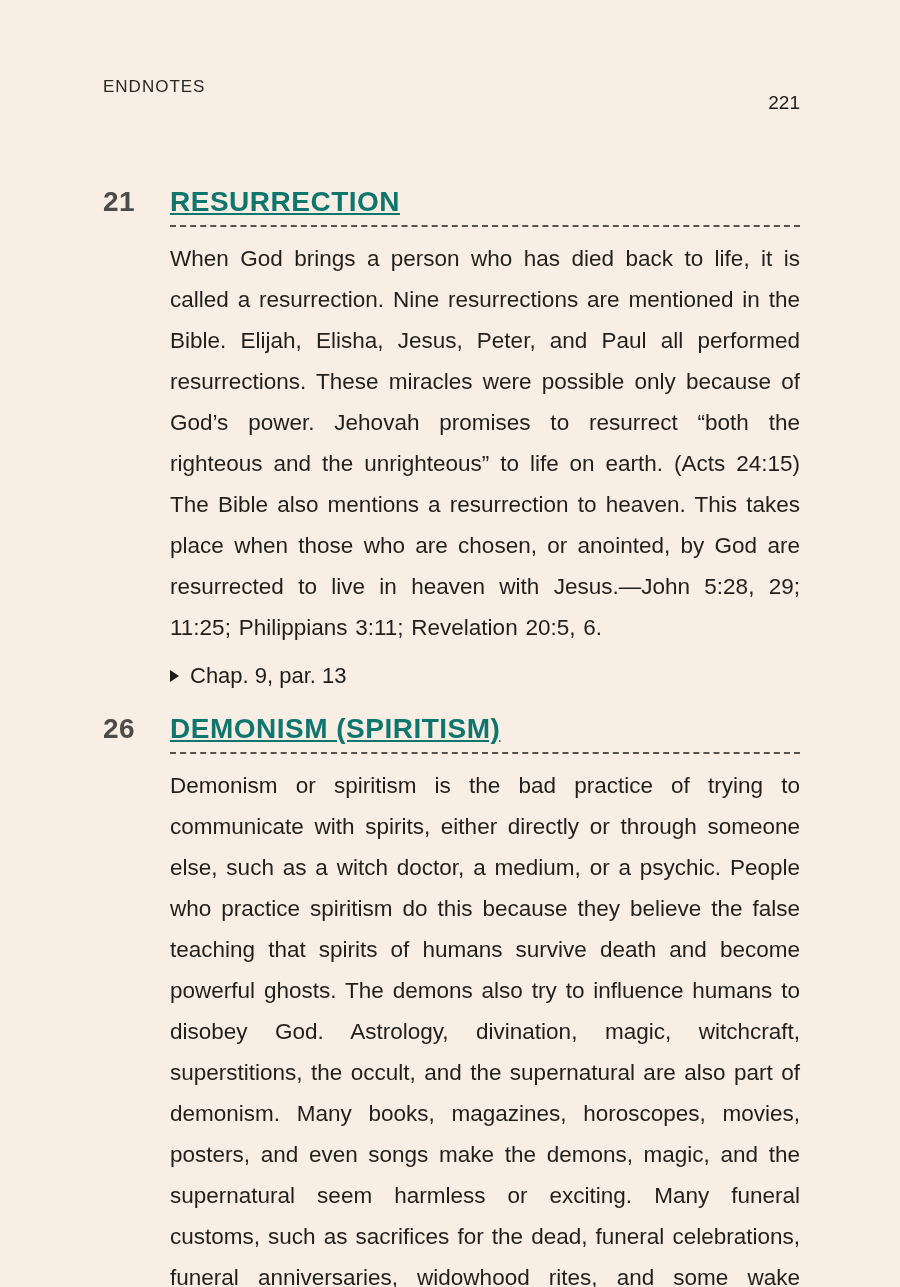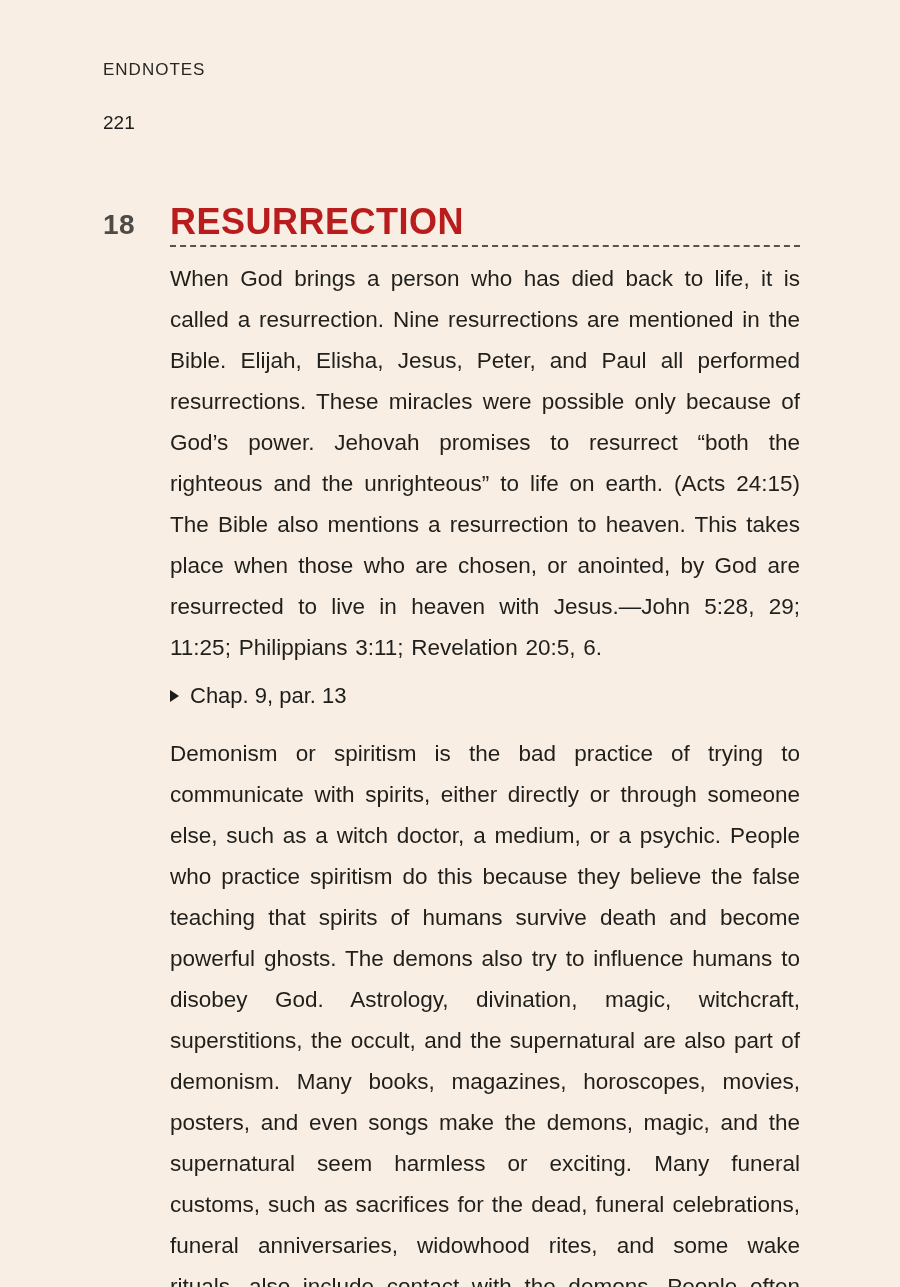--- a/index.html
+++ b/index.html
@@ -14,22 +14,21 @@
     overflow: hidden;
     font-family: "Liberation Sans", sans-serif;
     color: #201f1c;
     box-sizing: border-box;
     padding: 60px 100px 0 103px;
   }
   
   .running-header {
     display: flex;
     justify-content: space-between;
-    align-items: flex-start;
-    flex-direction: column;
+    align-items: center;
   }
   .running-header .rh-left {
     font-size: 17px;
     letter-spacing: 1px;
     font-weight: 500;
     color: #282724;
   }
   .running-header .rh-right {
     font-size: 19px;
     font-weight: 400;
@@ -53,25 +52,26 @@
     font-weight: 700;
     color: #4d4b47;
     letter-spacing: 0.5px;
   }
   .section-title-wrap {
     flex: 1;
     border-bottom: 2px dashed #56534e;
     padding-bottom: 7px;
   }
   .section-title {
-    font-size: 36px;
+    font-size: 28px;
     font-weight: 700;
-    color: #b91c1c;
+    color: #0f766e;
     letter-spacing: 0.5px;
     line-height: 32px;
+    text-decoration: underline;
   }
   .section-body {
     margin: 11px 0 0 67px;
     width: 630px;
     font-size: 22.5px;
     line-height: 41px;
     text-align: justify;
     word-spacing: 1.5px;
     color: #201f1c;
   }
@@ -99,33 +99,39 @@
 
 <div class="page">
 
   <div class="running-header">
     <span class="rh-left">ENDNOTES</span>
     <span class="rh-right">221</span>
   </div>
 
   <div class="section">
     <div class="section-heading">
-      <span class="section-number">18</span>
+      <span class="section-number">21</span>
       <div class="section-title-wrap">
         <span class="section-title">RESURRECTION</span>
       </div>
     </div>
     <p class="section-body">When God brings a person who has died back to life, it is called a resurrection. Nine resurrections are mentioned in the Bible. Elijah, Elisha, Jesus, Peter, and Paul all performed resurrections. These miracles were possible only because of God’s power. Jehovah promises to resurrect “both the righteous and the unrighteous” to life on earth. (Acts 24:15) The Bible also mentions a resurrection to heaven. This takes place when those who are chosen, or anointed, by God are resurrected to live in heaven with Jesus.—John 5:28, 29; 11:25; Philippians 3:11; Revelation 20:5, 6.</p>
     <div class="chap-ref">
       <span class="tri-icon"></span>
       <span class="chap-ref-text">Chap. 9, par. 13</span>
     </div>
   </div>
 
   <div class="section">
+    <div class="section-heading">
+      <span class="section-number">26</span>
+      <div class="section-title-wrap">
+        <span class="section-title">DEMONISM (SPIRITISM)</span>
+      </div>
+    </div>
     <p class="section-body">Demonism or spiritism is the bad practice of trying to communicate with spirits, either directly or through someone else, such as a witch doctor, a medium, or a psychic. People who practice spiritism do this because they believe the false teaching that spirits of humans survive death and become powerful ghosts. The demons also try to influence humans to disobey God. Astrology, divination, magic, witchcraft, superstitions, the occult, and the supernatural are also part of demonism. Many books, magazines, horoscopes, movies, posters, and even songs make the demons, magic, and the supernatural seem harmless or exciting. Many funeral customs, such as sacrifices for the dead, funeral celebrations, funeral anniversaries, widowhood rites, and some wake rituals, also include contact with the demons. People often use drugs when trying to use the power of the demons. —Galatians 5:20; Revelation 21:8.</p>
     <div class="chap-ref">
       <span class="tri-icon"></span>
       <span class="chap-ref-text">Chap. 10, par. 10; Chap. 16, par. 4</span>
     </div>
   </div>
 
 </div>
 
 </body></html>

